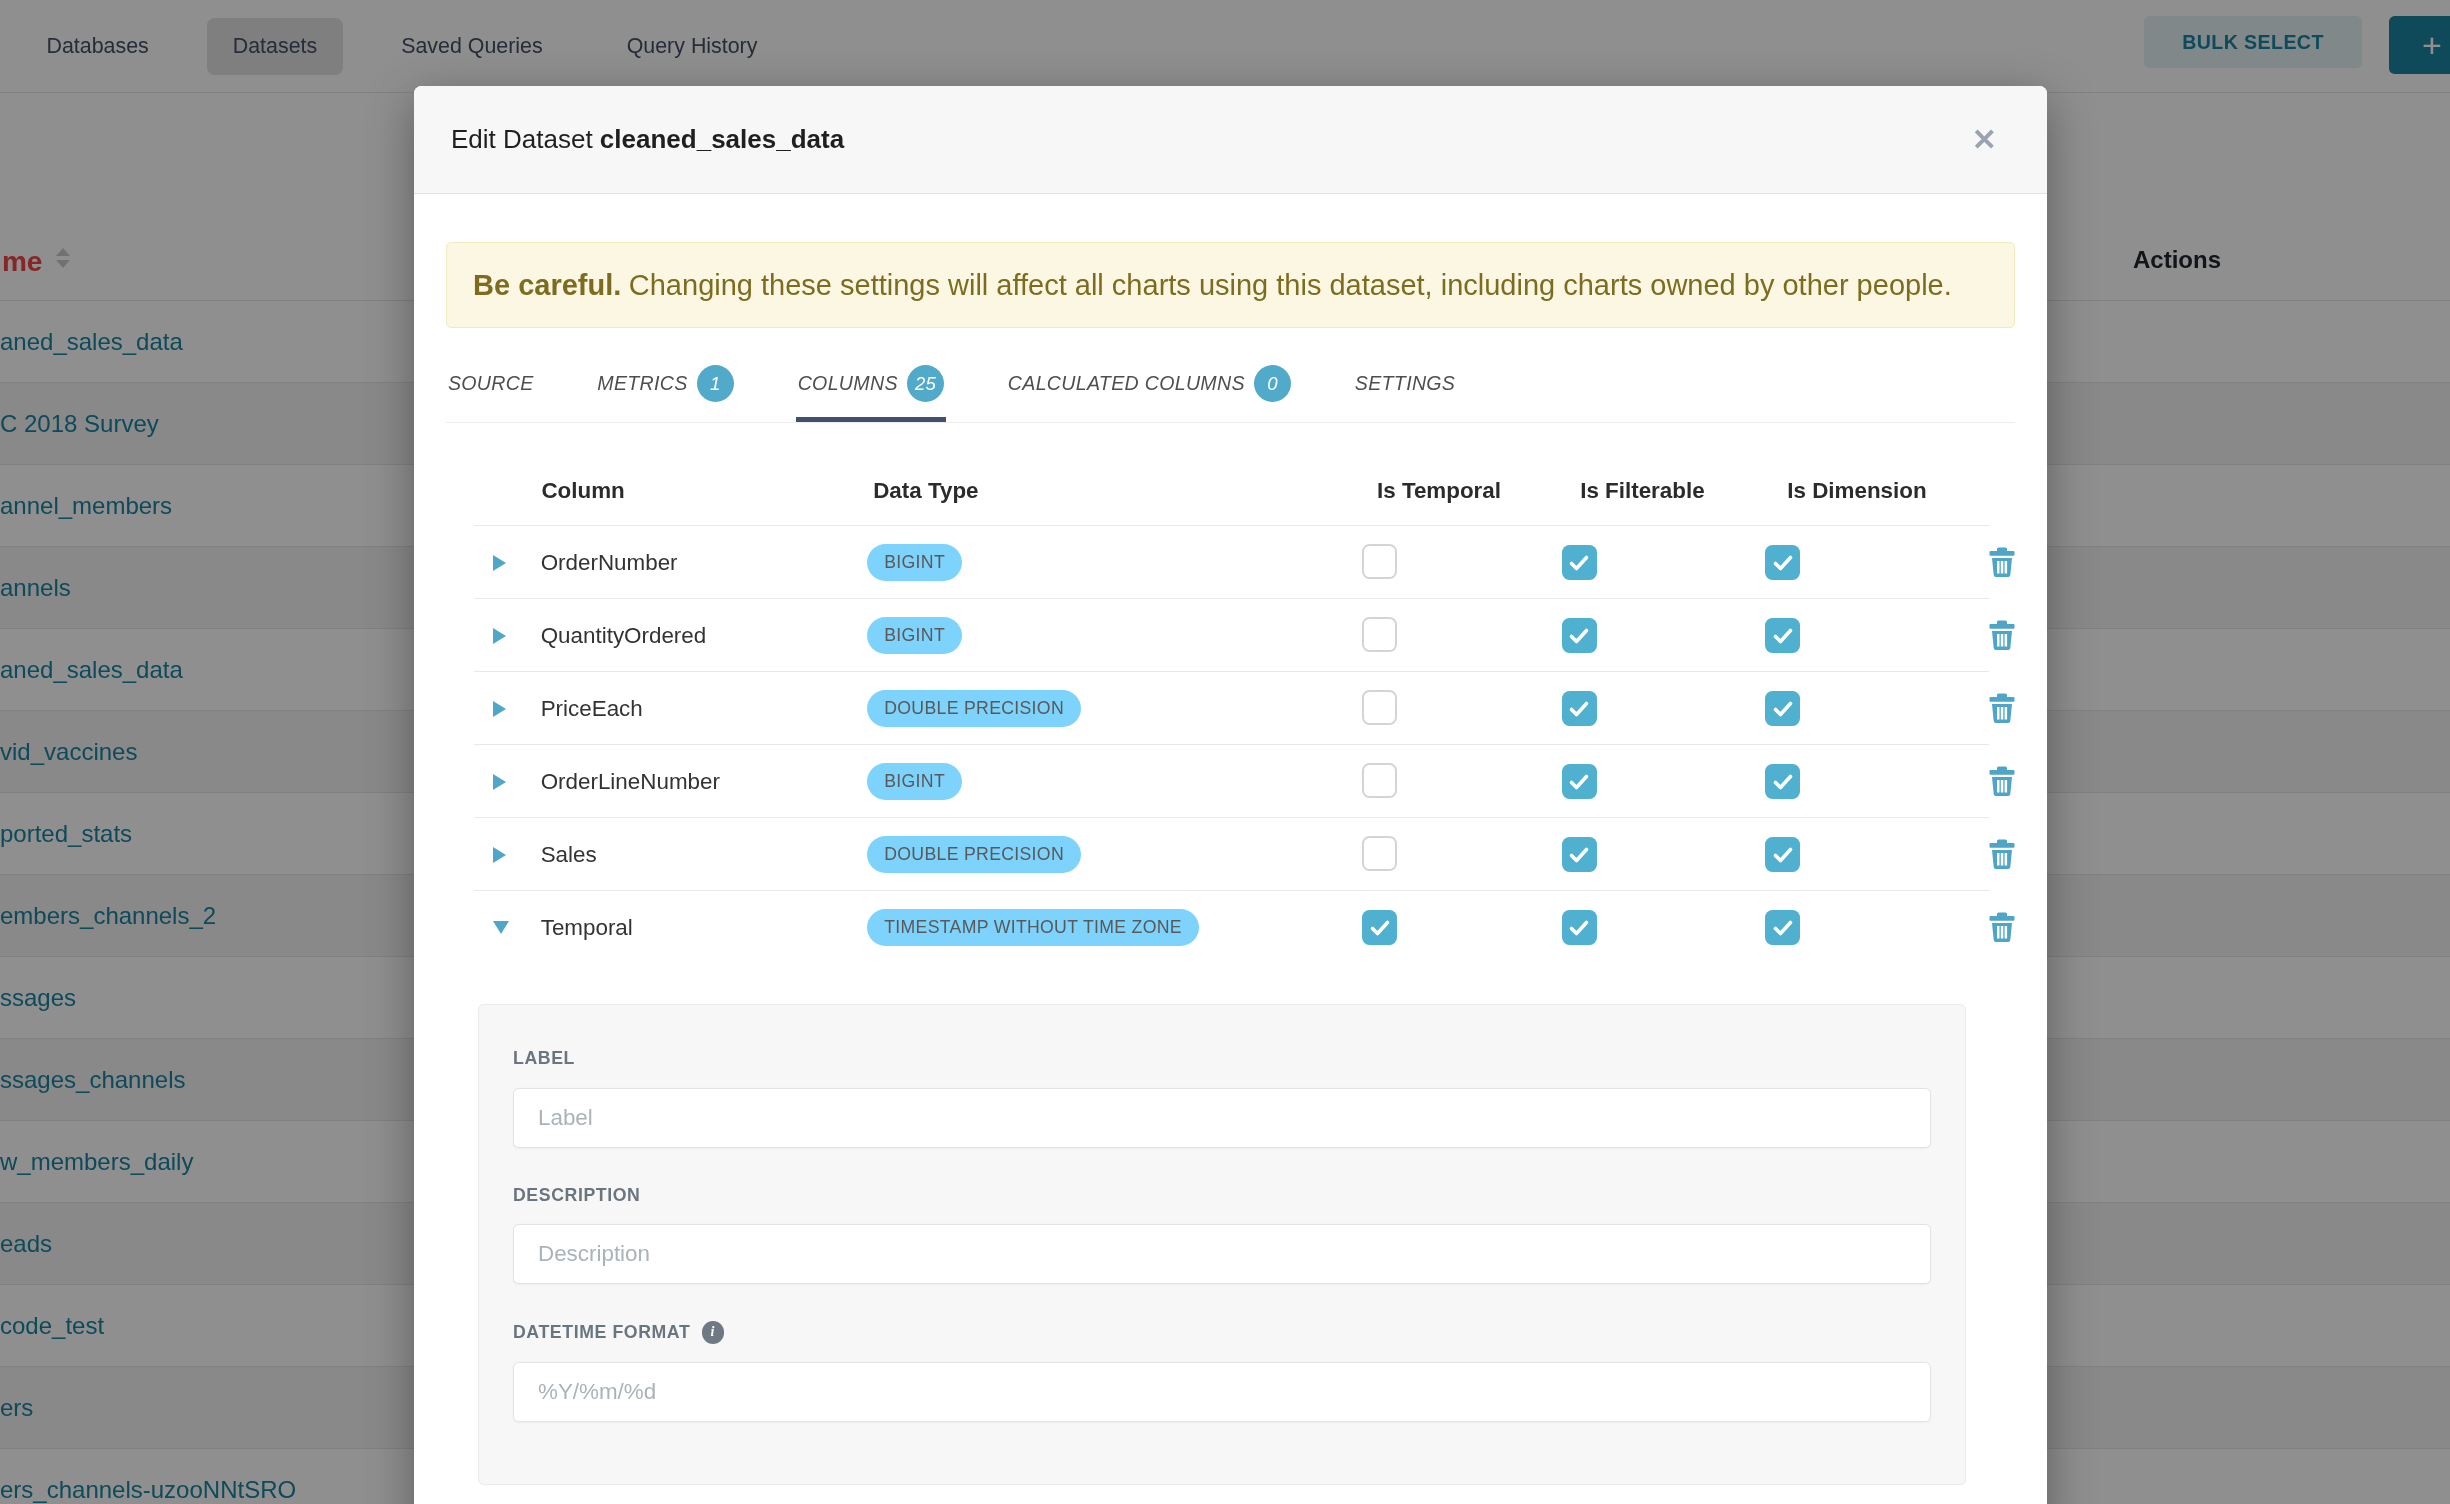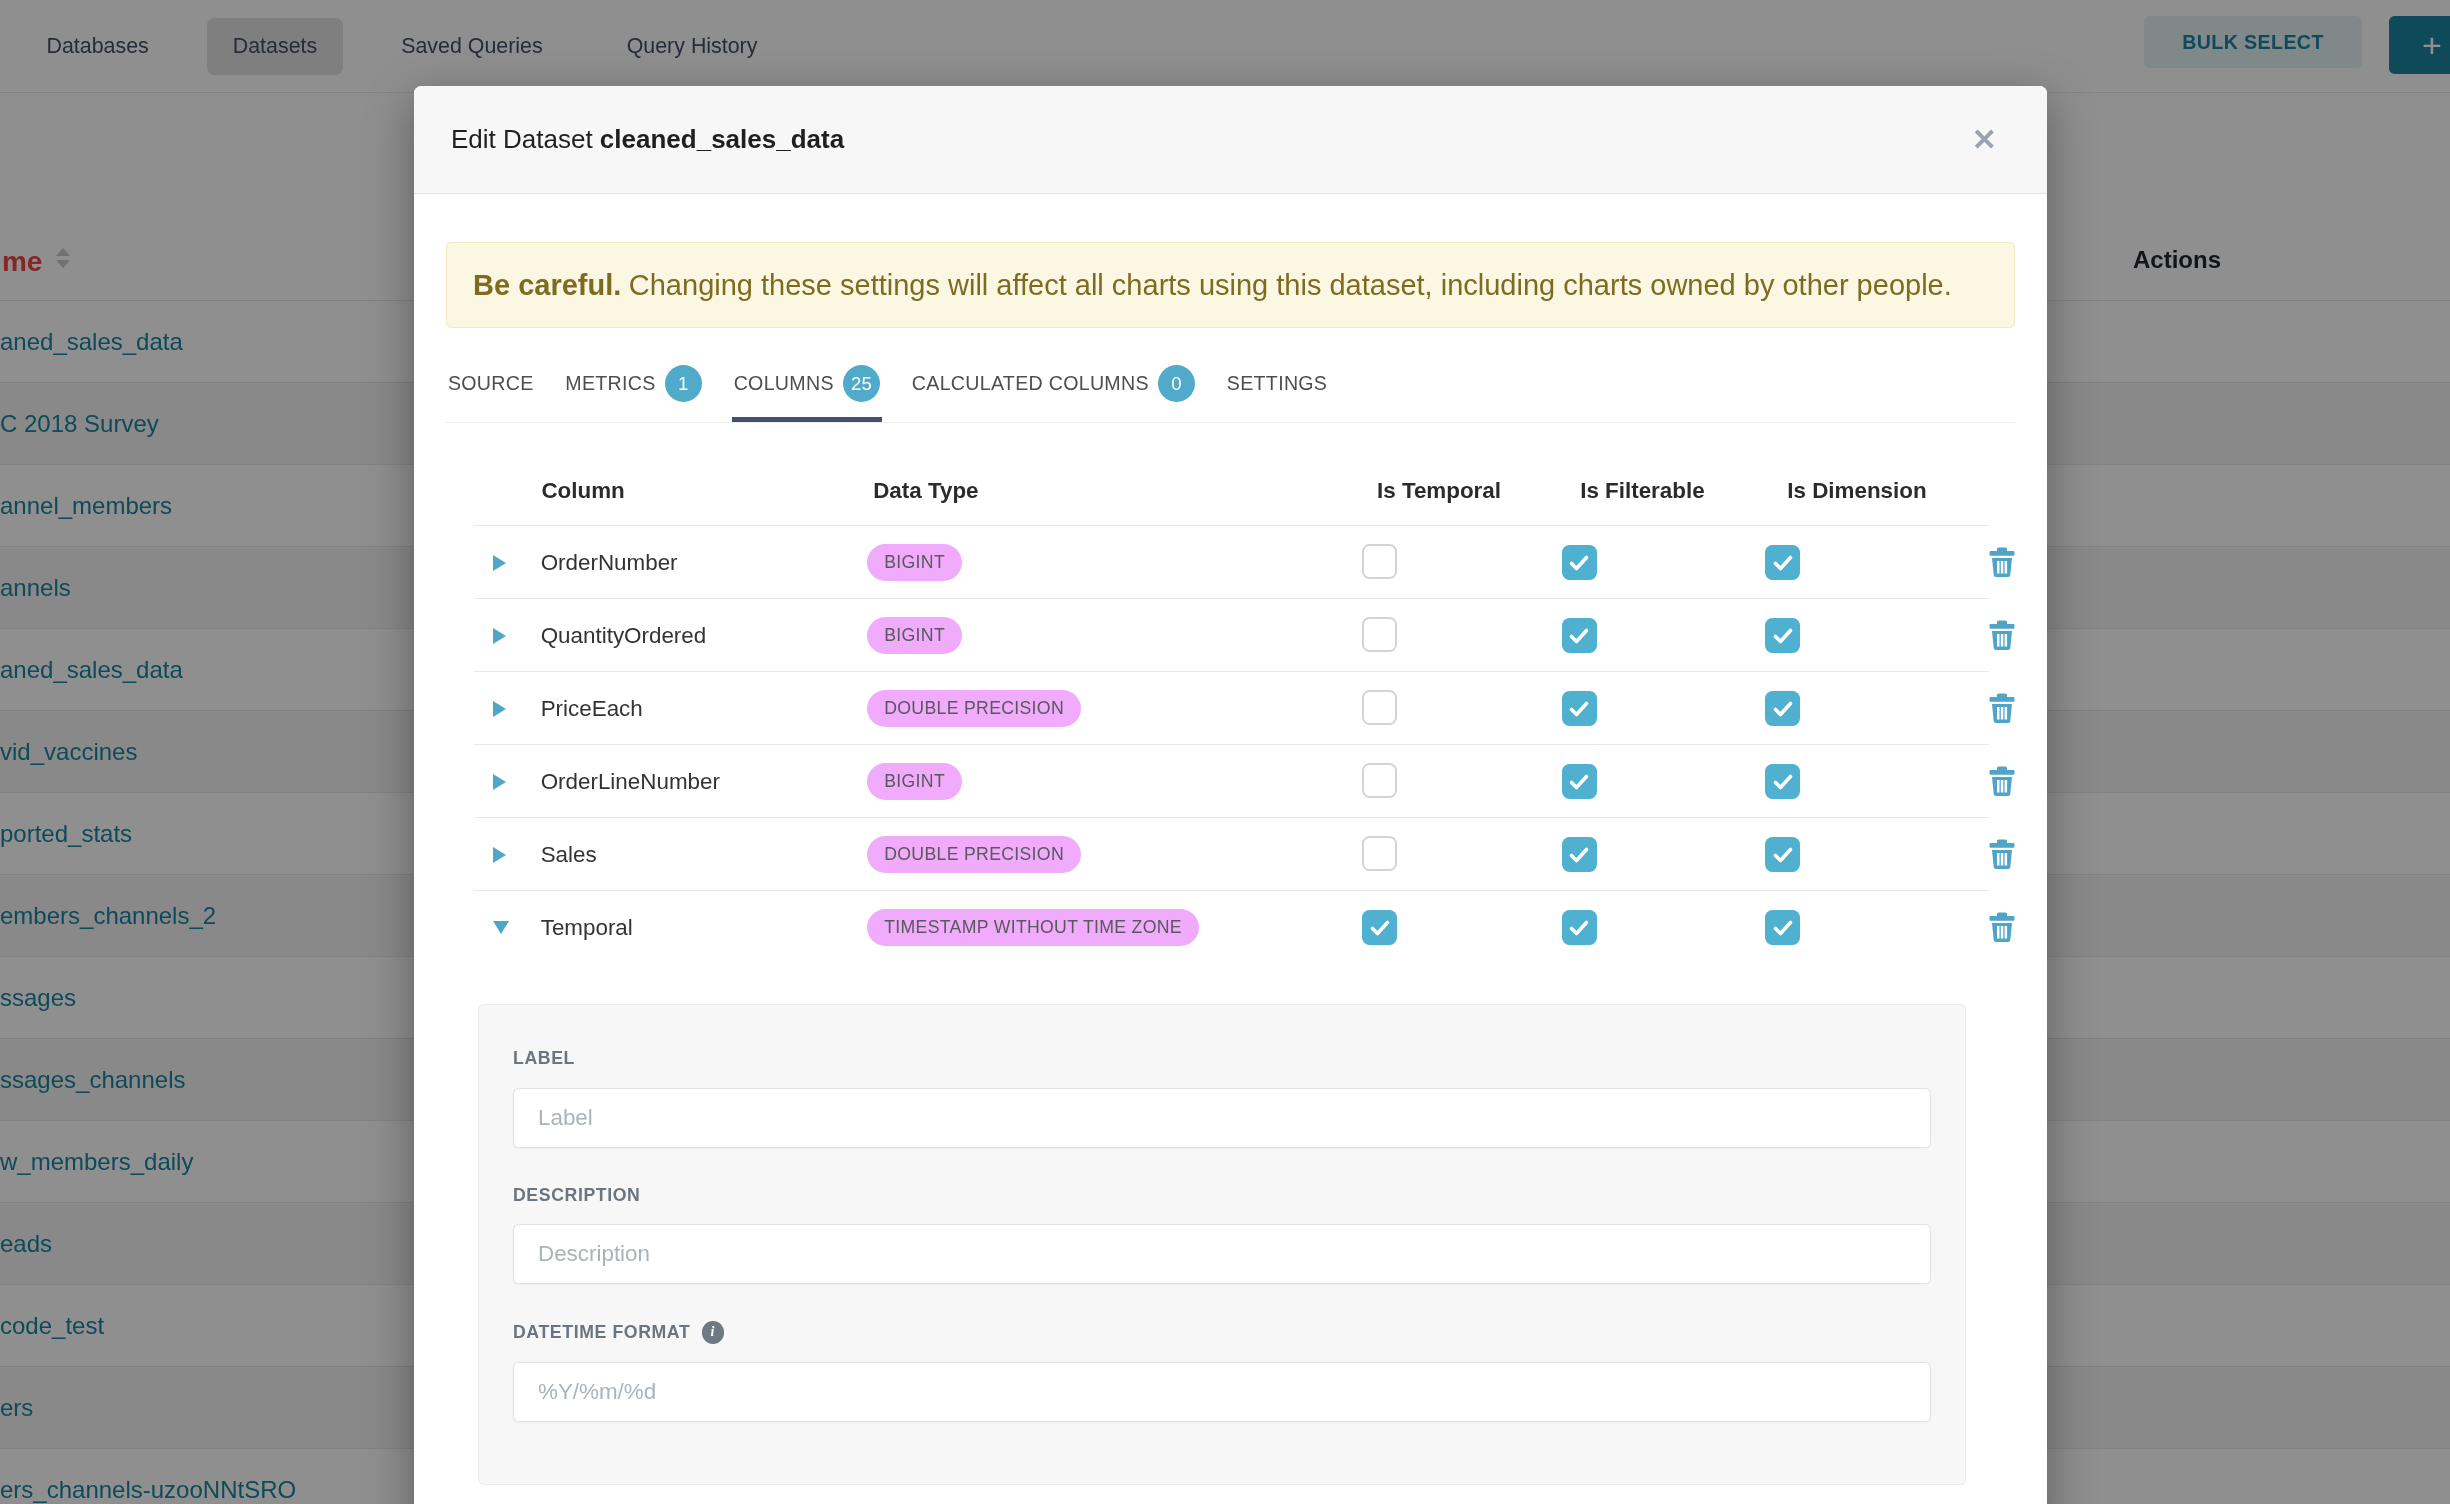--- a/index.html
+++ b/index.html
@@ -61,21 +61,21 @@
   .close-x { margin-left: auto; font-size: 30px; color: #9aa3b0; font-weight: 700; cursor: pointer;
              padding: 0 13px; }
 
   .modal-body { padding: 0 32px; }
 
   .warning { margin-top: 48px; height: 86px; background: #fcf7e2; border: 0.9px solid #f2eac1;
              border-radius: 5px; display: flex; align-items: center; padding: 0 26px;
              font-size: 29px; color: #7d6c20; }
   .warning b { font-weight: 700; margin-right: 7.5px; }
 
-  .tabbar { margin-top: 24px; display: flex; gap: 28px; border-bottom: 0.9px solid #ececec; }
+  .tabbar { margin-top: 24px; display: flex; gap: 60px; border-bottom: 0.9px solid #ececec; font-style: italic; }
   .tab { display: flex; align-items: center; padding: 13px 1.9px 15px; font-size: 19.6px;
          color: #4e4e4e; letter-spacing: 0.3px; border-bottom: 5.6px solid transparent; white-space: nowrap; }
   .tab.active { border-bottom-color: #41506b; }
   .badge { margin-left: 9.3px; width: 37px; height: 37px; border-radius: 50%; background: #51aac9;
            color: #fff; font-size: 18.6px; display: inline-flex; align-items: center; justify-content: center; }
 
   
   .mtable { margin-top: 32px; }
   .mhead, .mrow { display: flex; align-items: center; position: relative; gap: 8px; }
   .mhead { height: 71px; }
@@ -89,21 +89,21 @@
   .c-check.f { width: 202px; }
   .c-check.d { width: 221px; }
   .c-trash { flex: 1; display: flex; justify-content: flex-start; padding-left: 1.9px; }
   .mhead .hc { font-size: 22.4px; font-weight: 600; color: #2b2b2b; }
 
   .caret-right { width: 0; height: 0; border-top: 8.4px solid transparent; border-bottom: 8.4px solid transparent;
                  border-left: 13px solid #4fa6c8; cursor: pointer; }
   .caret-expanded { width: 0; height: 0; border-left: 8.4px solid transparent; border-right: 8.4px solid transparent;
                  border-top: 13px solid #4fa6c8; cursor: pointer; }
 
-  .pill { display: inline-block; background: #f0abfc; color: #595959; font-size: 17.7px;
+  .pill { display: inline-block; background: #7dd3fc; color: #595959; font-size: 17.7px;
           letter-spacing: 0.3px; padding: 8.4px 17px; border-radius: 18.6px; white-space: nowrap; }
 
   .cb { width: 35px; height: 35px; border-radius: 7.5px; display: inline-flex; align-items: center;
         justify-content: center; cursor: pointer; }
   .cb.unchecked { background: #fff; border: 2.8px solid #d4d4d4; }
   .cb.checked { background: #4fb0cf; }
   .cb svg { display: none; }
   .cb.checked svg { display: block; }
 
   .trash { cursor: pointer; }

